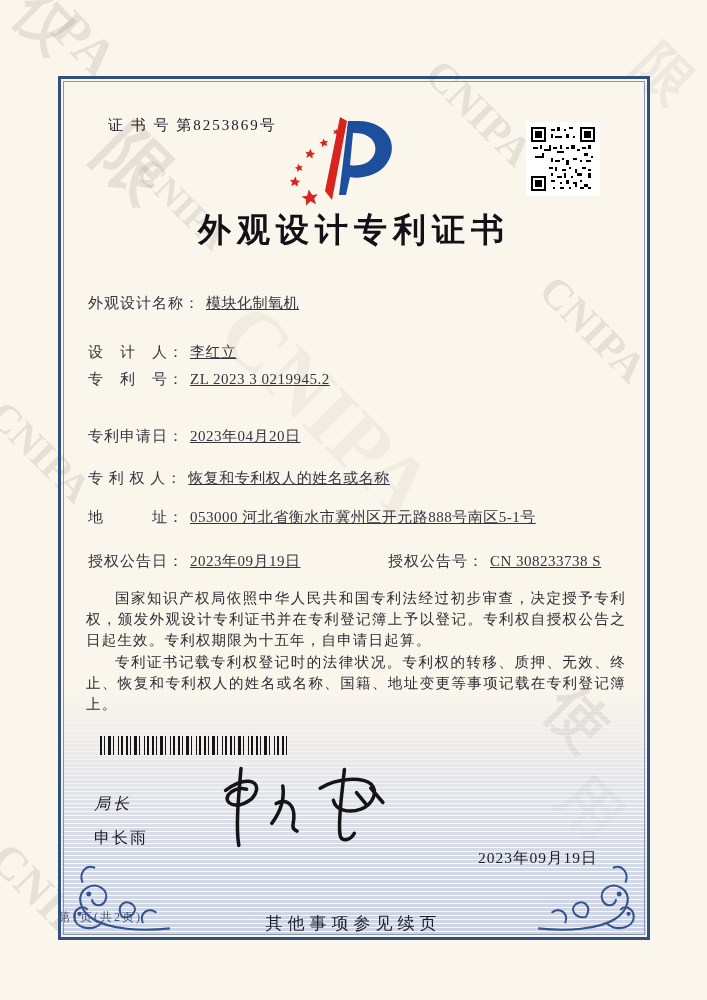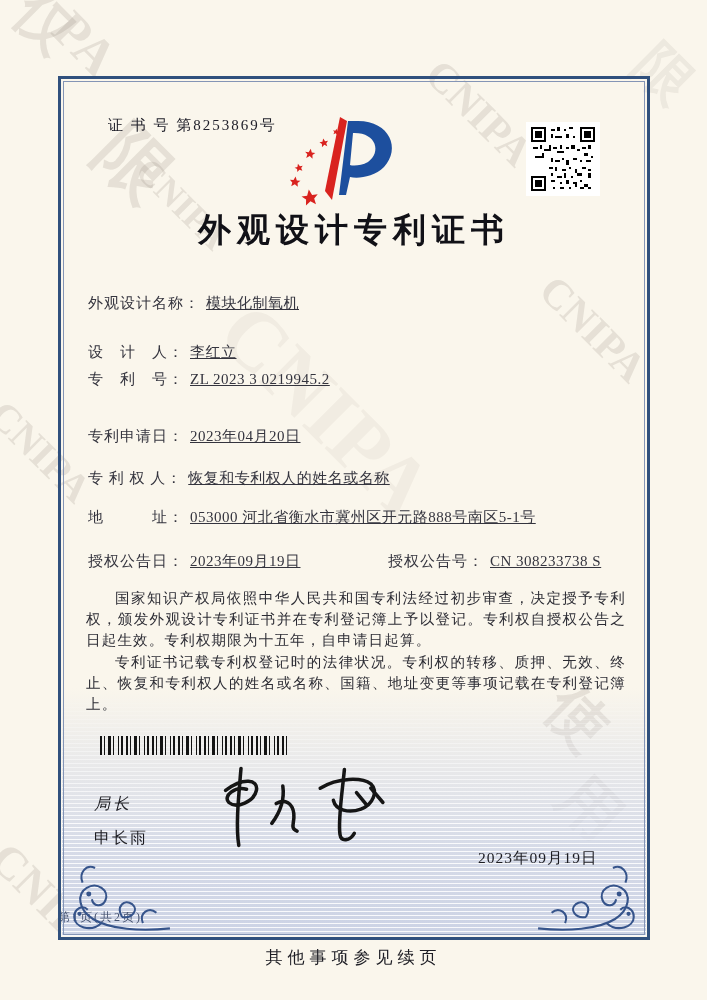--- a/index.html
+++ b/index.html
@@ -109,21 +109,21 @@
 
   
   .orn { position:absolute; bottom:5px; width:104px; height:84px; z-index:4; }
   .orn-left  { left:10px; }
   .orn-right { right:10px; transform:scaleX(-1); }
   .footer-page {
     position:absolute; left:0; right:0; bottom:14px; z-index:3;
     text-align:left; font-size:12px; letter-spacing:2px; color:#44516e;
   }
   .continuation {
-    position:absolute; left:0; right:0; top:946px; z-index:1;
+    position:absolute; left:0; right:0; top:912px; z-index:1;
     text-align:center; font-size:17px; letter-spacing:5px; color:#1d1d24;
   }
 </style>
 </head>
 <body>
 
 <div class="page">
 
   <div class="wm wm-1">PA</div>
   <div class="wm wm-2">仅</div>

